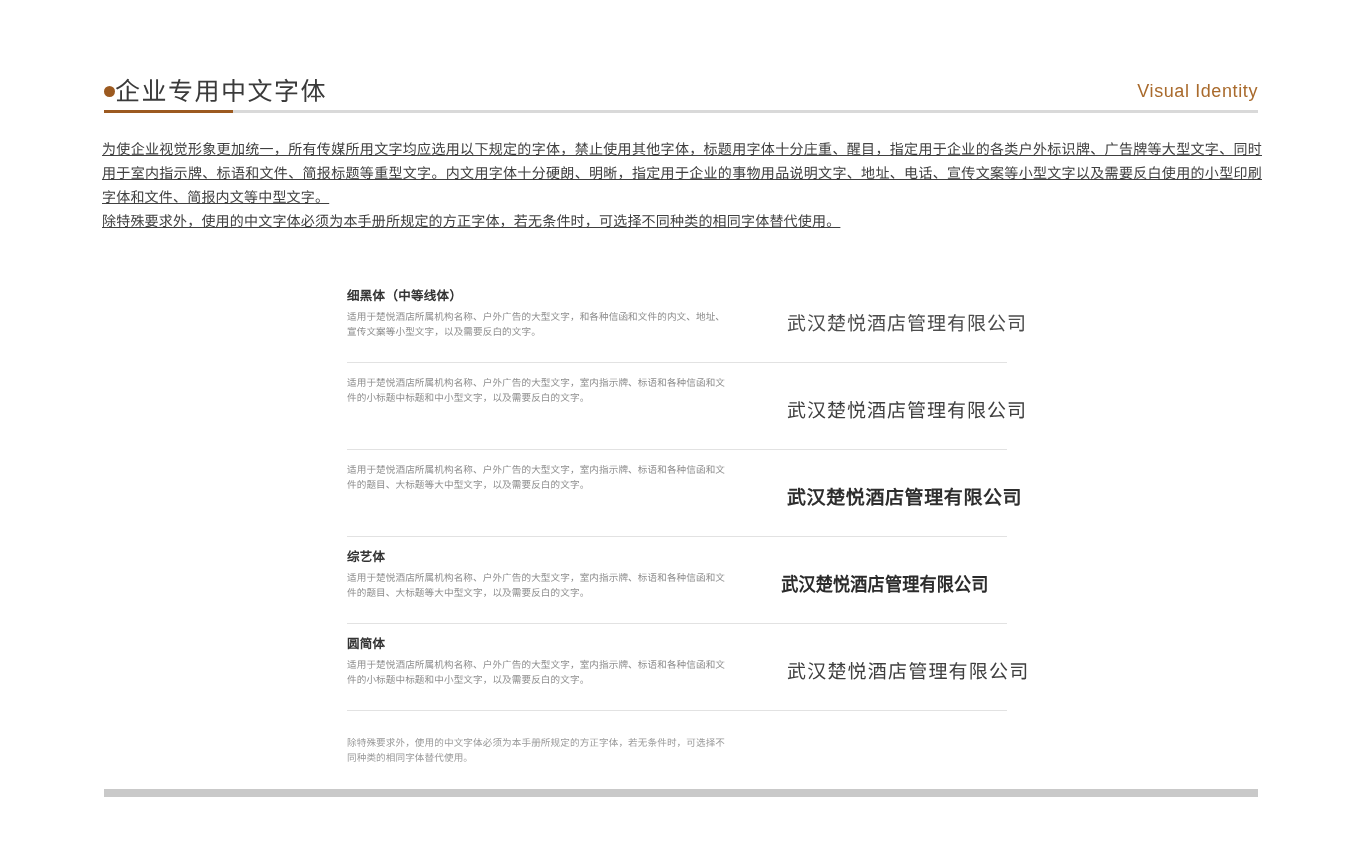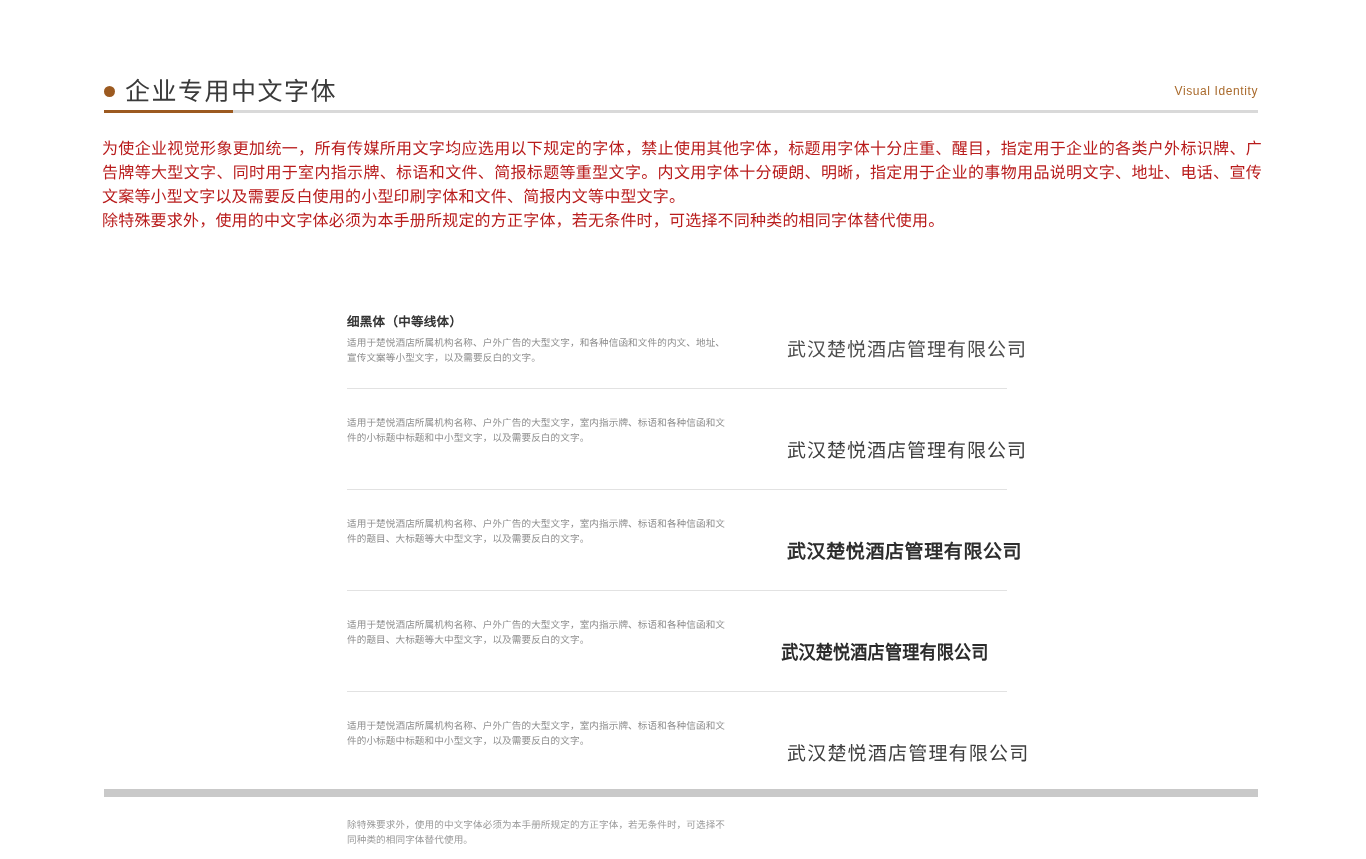--- a/index.html
+++ b/index.html
@@ -34,40 +34,39 @@
   }
   .header-title-row {
     display: flex;
     align-items: center;
     justify-content: space-between;
     height: 38px;
   }
   .title-left {
     display: flex;
     align-items: center;
-    gap: 10px;
   }
   .bullet-dot {
     width: 11px;
     height: 11px;
     border-radius: 50%;
     background: #9c5a20;
     flex: none;
     display: block;
   }
   .page-title {
     font-size: 25px;
     font-weight: 400;
     letter-spacing: 1.5px;
     color: #3a3a3a;
     line-height: 1;
     white-space: nowrap;
   }
   .section-tag {
-    font-size: 12px;
+    font-size: 18px;
     color: #a96a2c;
     letter-spacing: 0.6px;
     white-space: nowrap;
     font-weight: 400;
   }
   .header-rule {
     position: absolute;
     left: 0;
     top: 38px;
     width: 1154px;
@@ -82,46 +81,46 @@
     height: 3px;
     background: #9c5a20;
   }
 
   
   .intro {
     position: absolute;
     left: 102px;
     top: 137px;
     width: 1160px;
-    font-size: 16px;
+    font-size: 14px;
     line-height: 24px;
-    color: #b91c1c;
+    color: #404040;
     letter-spacing: 0.2px;
     text-align: justify;
+    text-decoration: underline;
   }
   .intro p {
     margin: 0;
   }
 
   
   .specimens {
     position: absolute;
     left: 347px;
     top: 288px;
     width: 660px;
   }
   .spec-row {
     position: relative;
     display: flex;
     align-items: flex-start;
     border-bottom: 1px solid #e2e2e2;
     padding-bottom: 12px;
     margin-bottom: 12px;
     min-height: 62px;
-    margin-top: 26px;
   }
   .spec-row:last-of-type {
     border-bottom: 1px solid #e2e2e2;
   }
   .spec-desc {
     width: 382px;
     flex: none;
   }
   .spec-name {
     font-size: 12.5px;
@@ -226,27 +225,29 @@
 
     <div class="spec-row">
       <div class="spec-desc">
         <div class="spec-detail">适用于楚悦酒店所属机构名称、户外广告的大型文字，室内指示牌、标语和各种信函和文件的题目、大标题等大中型文字，以及需要反白的文字。</div>
       </div>
       <div class="spec-sample w-bold">武汉楚悦酒店管理有限公司</div>
     </div>
 
     <div class="spec-row">
       <div class="spec-desc">
+        <div class="spec-name">综艺体</div>
         <div class="spec-detail">适用于楚悦酒店所属机构名称、户外广告的大型文字，室内指示牌、标语和各种信函和文件的题目、大标题等大中型文字，以及需要反白的文字。</div>
       </div>
       <div class="spec-sample w-display">武汉楚悦酒店管理有限公司</div>
     </div>
 
     <div class="spec-row">
       <div class="spec-desc">
+        <div class="spec-name">圆简体</div>
         <div class="spec-detail">适用于楚悦酒店所属机构名称、户外广告的大型文字，室内指示牌、标语和各种信函和文件的小标题中标题和中小型文字，以及需要反白的文字。</div>
       </div>
       <div class="spec-sample w-round">武汉楚悦酒店管理有限公司</div>
     </div>
 
     <div class="footnote">
       <p>除特殊要求外，使用的中文字体必须为本手册所规定的方正字体，若无条件时，可选择不同种类的相同字体替代使用。</p>
     </div>
 
   </div>

